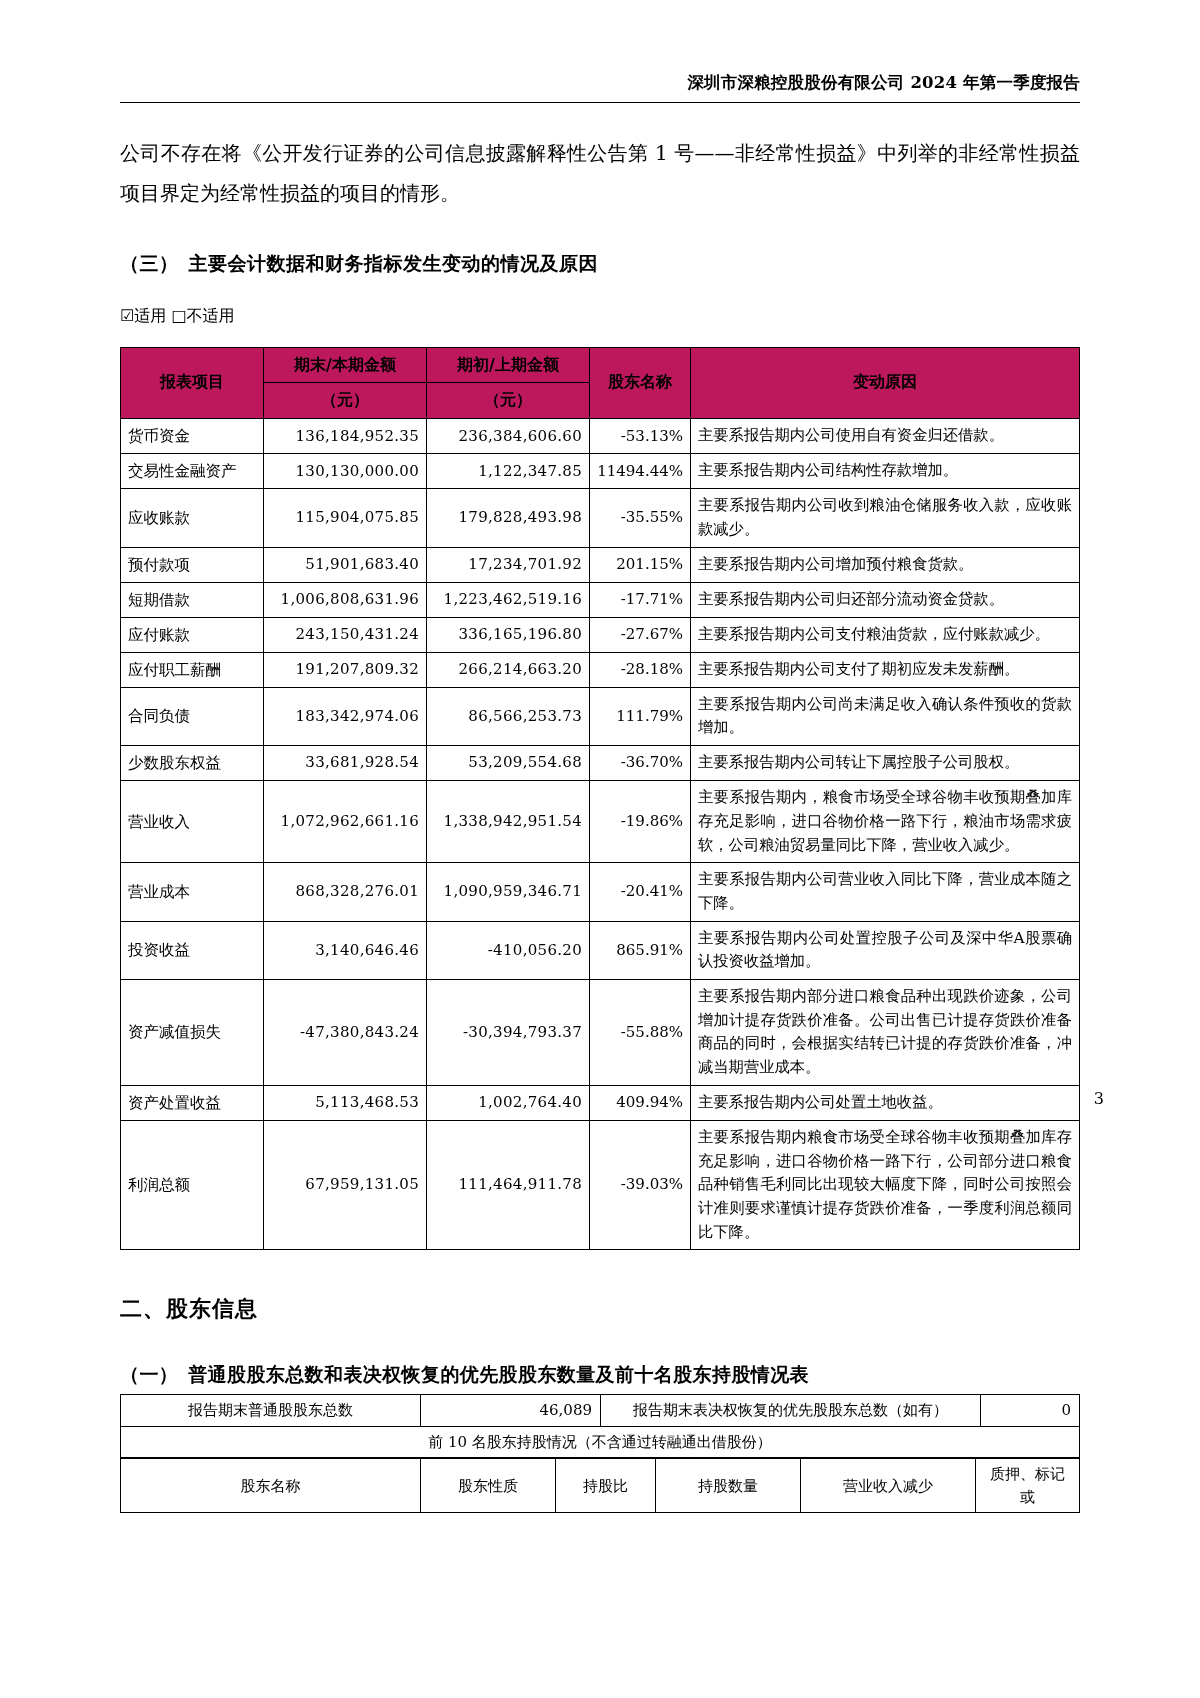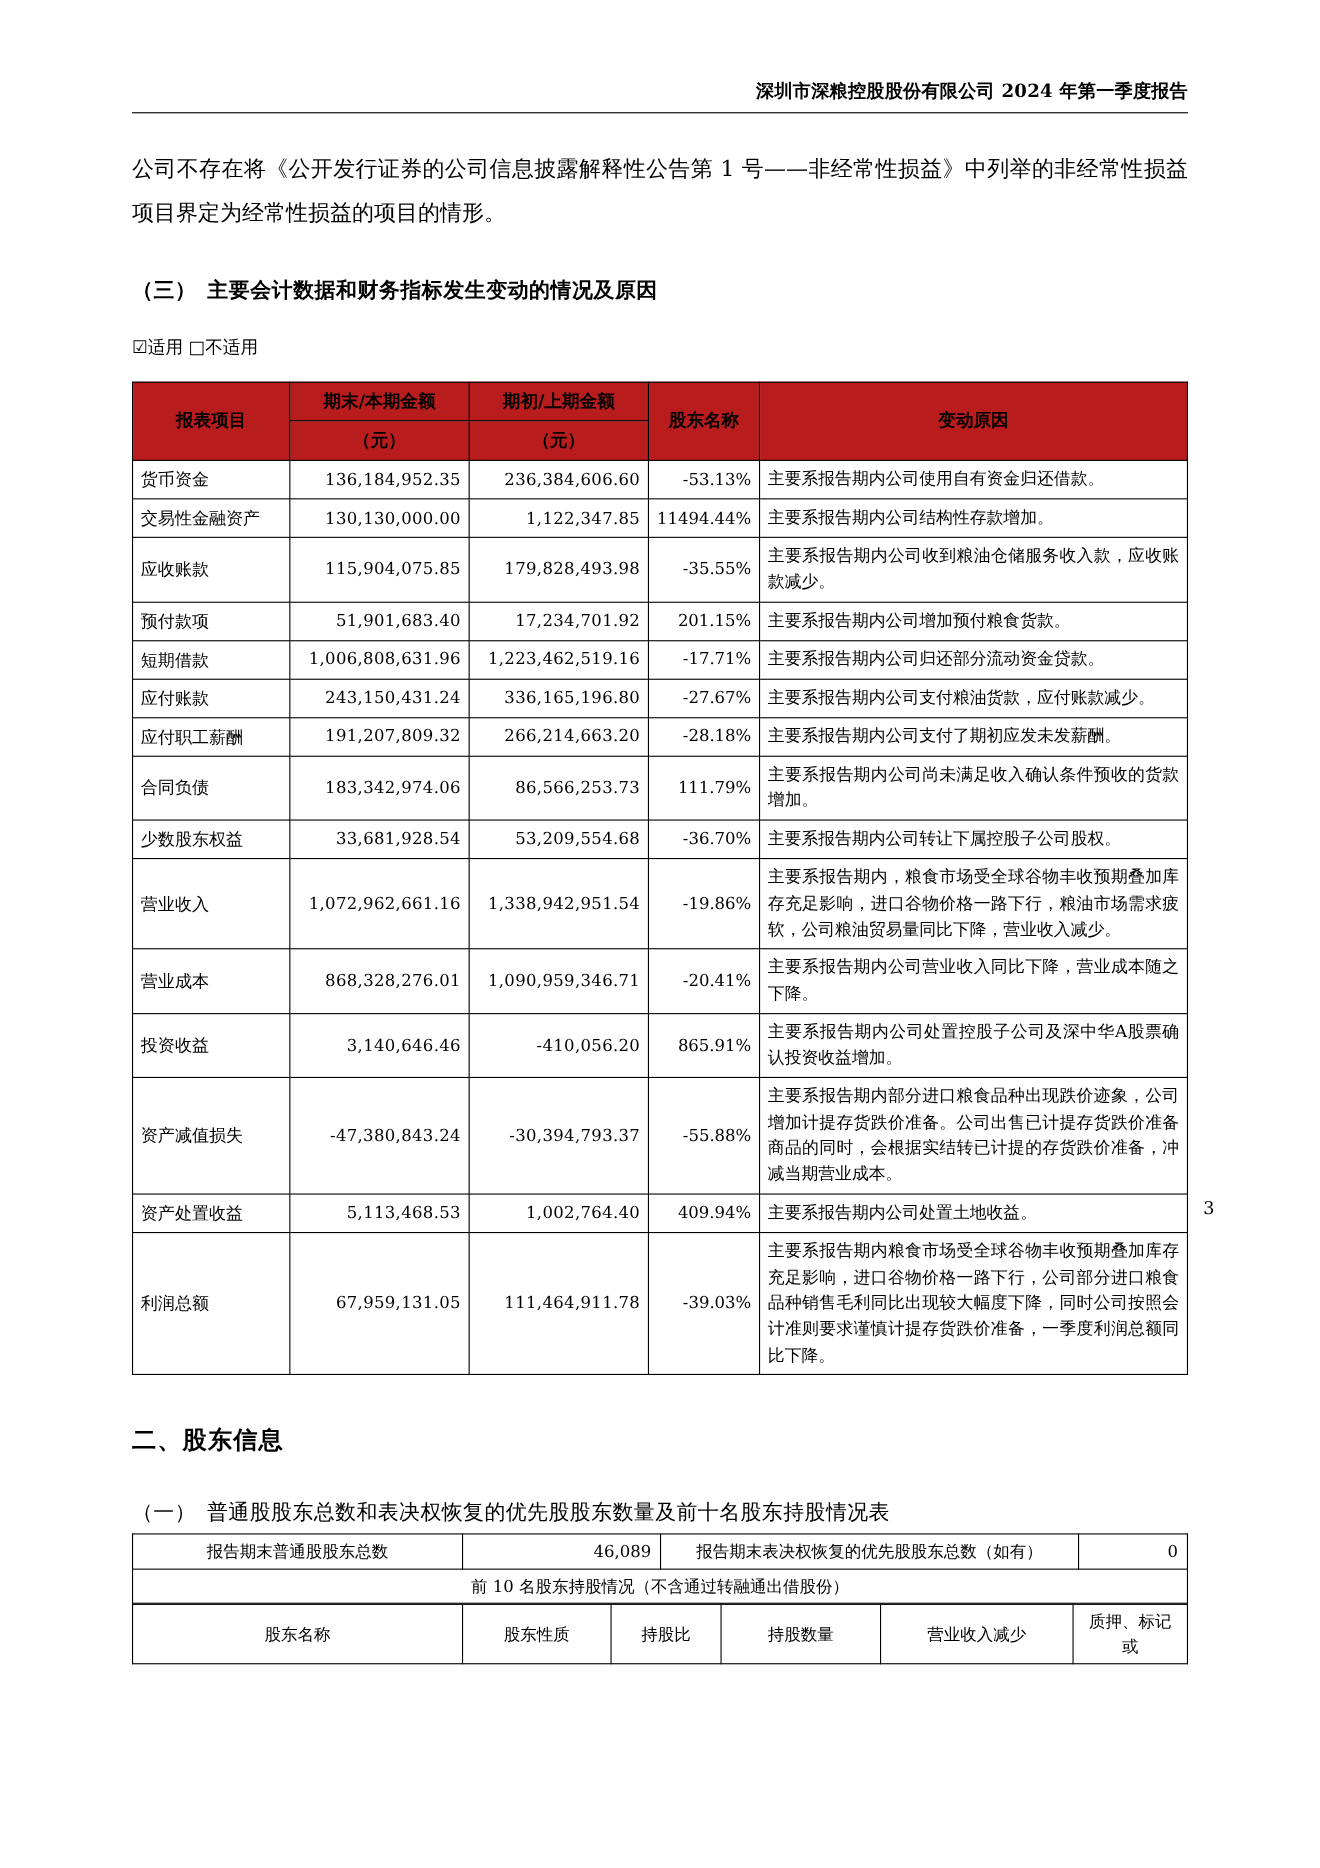--- a/index.html
+++ b/index.html
@@ -66,21 +66,21 @@
     table-layout: fixed;
     font-size: 15px;
   }
   table.main th, table.main td {
     border: 1.3px solid #000;
     padding: 5px 7px;
     vertical-align: middle;
     line-height: 1.55;
   }
   table.main thead th {
-    background: #b91c1c;
+    background: #be185d;
     text-align: center;
     font-weight: bold;
     font-size: 16px;
   }
   td.item { text-align: left; font-size: 15.5px; }
   td.num  { text-align: right;  font-variant-numeric: tabular-nums; letter-spacing: 0.3px;}
   td.rate { text-align: right; }
   td.reason { text-align: justify; text-justify: inter-ideograph; font-size: 15.3px;}
 
   col.c-item   { width: 143px; }
@@ -92,21 +92,21 @@
   
   .h2 {
     margin-top: 44px;
     font-size: 22px;
     font-weight: bold;
     letter-spacing: 1px;
   }
   .h3b {
     margin-top: 38px;
     font-size: 19px;
-    font-weight: normal;
+    font-weight: bold;
     letter-spacing: 0.4px;
   }
   .h3b .num { margin-right: 10px; }
   .unit {
     margin-top: 34px;
     text-align: right;
     font-size: 15.5px;
     padding-right: 18px;
   }
 

